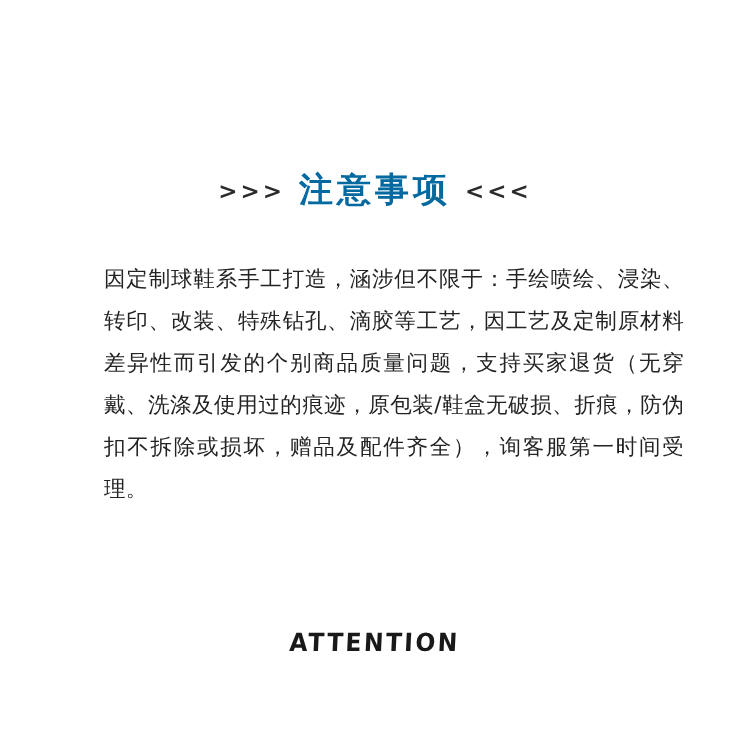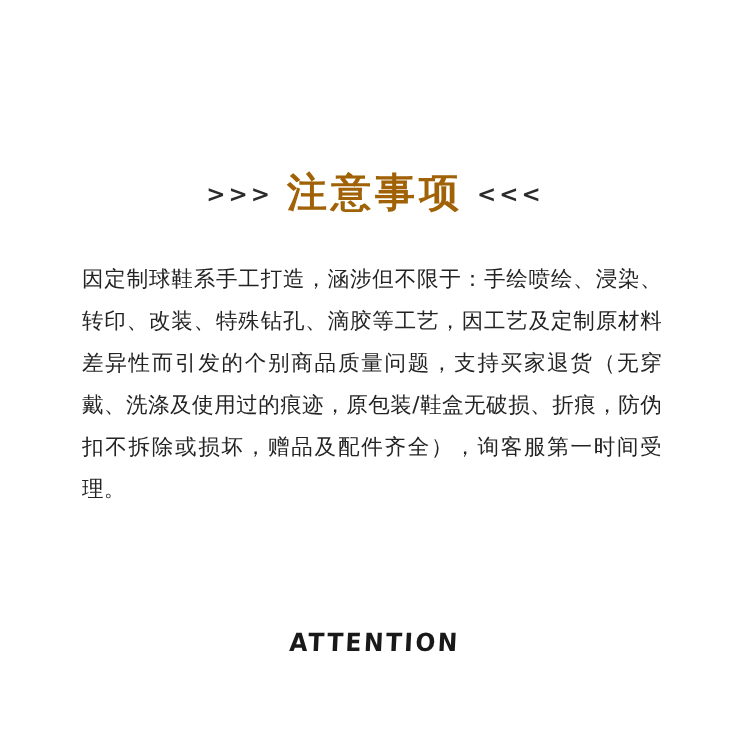--- a/index.html
+++ b/index.html
@@ -40,32 +40,32 @@
     color: #2b2b2b;
     line-height: 1;
     position: relative;
     top: 2px;
   }
   .chev.right {
     letter-spacing: 3px;
   }
   .heading-title {
     font-family: "DejaVu Sans", "Liberation Sans", sans-serif;
-    font-size: 40px;
+    font-size: 34px;
     font-weight: 700;
     letter-spacing: 4px;
-    color: #a16207;
+    color: #0369a1;
     line-height: 1;
   }
 
   
   .body-text {
     position: absolute;
     top: 258px;
-    left: 82px;
+    left: 104px;
     width: 580px;
     font-family: "DejaVu Sans", "Liberation Sans", sans-serif;
     font-size: 21.5px;
     line-height: 42px;
     color: #232323;
     text-align: justify;
     text-justify: inter-character;
     letter-spacing: 0.2px;
   }
 

